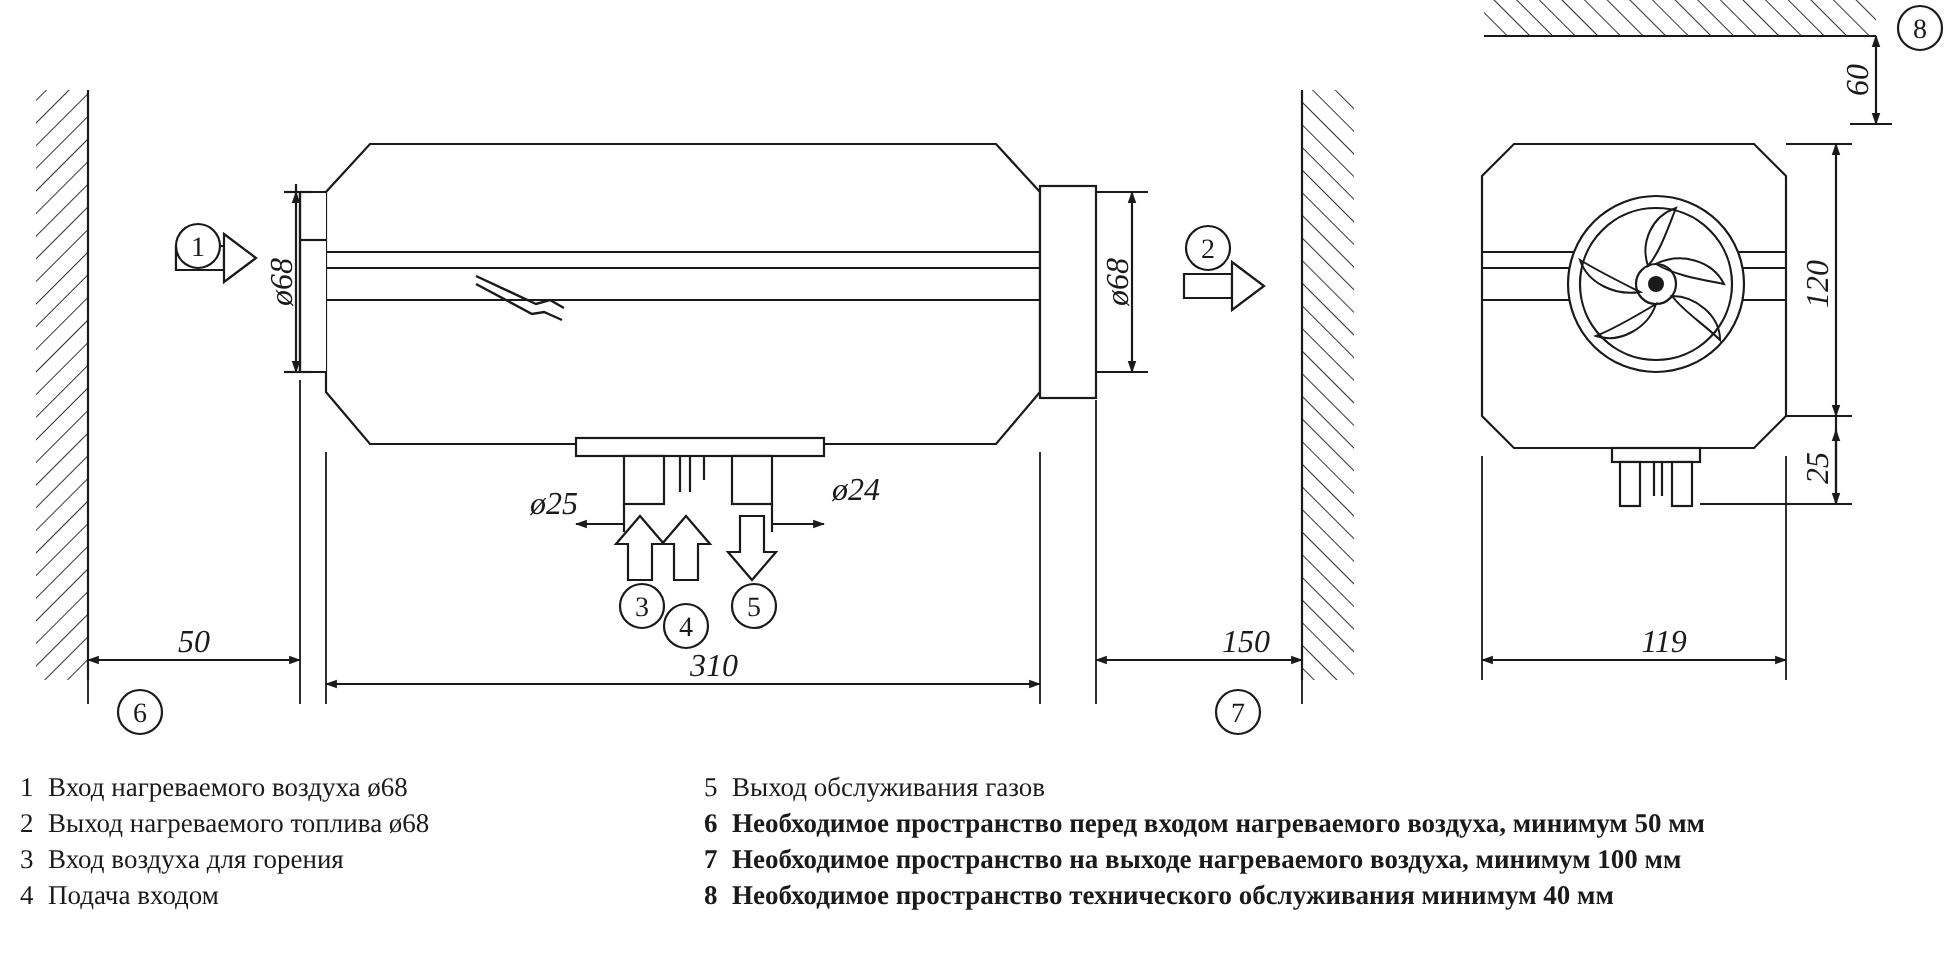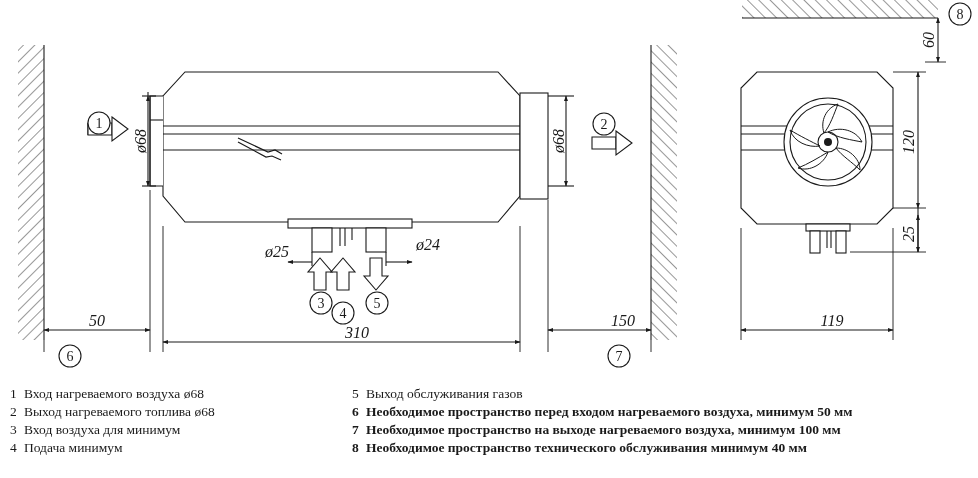--- a/index.html
+++ b/index.html
@@ -221,25 +221,25 @@
     <div class="leg-row">
       <span class="leg-num">1</span>
       <span class="leg-txt">Вход нагреваемого воздуха ø68</span>
     </div>
     <div class="leg-row">
       <span class="leg-num">2</span>
       <span class="leg-txt">Выход нагреваемого топлива ø68</span>
     </div>
     <div class="leg-row">
       <span class="leg-num">3</span>
-      <span class="leg-txt">Вход воздуха для минимум</span>
+      <span class="leg-txt">Вход воздуха для горения</span>
     </div>
     <div class="leg-row">
       <span class="leg-num">4</span>
-      <span class="leg-txt">Подача минимум</span>
+      <span class="leg-txt">Подача входом</span>
     </div>
   </div>
 
   <div class="legend-col right">
     <div class="leg-row">
       <span class="leg-num">5</span>
       <span class="leg-txt">Выход обслуживания газов</span>
     </div>
     <div class="leg-row">
       <span class="leg-num b">6</span>

